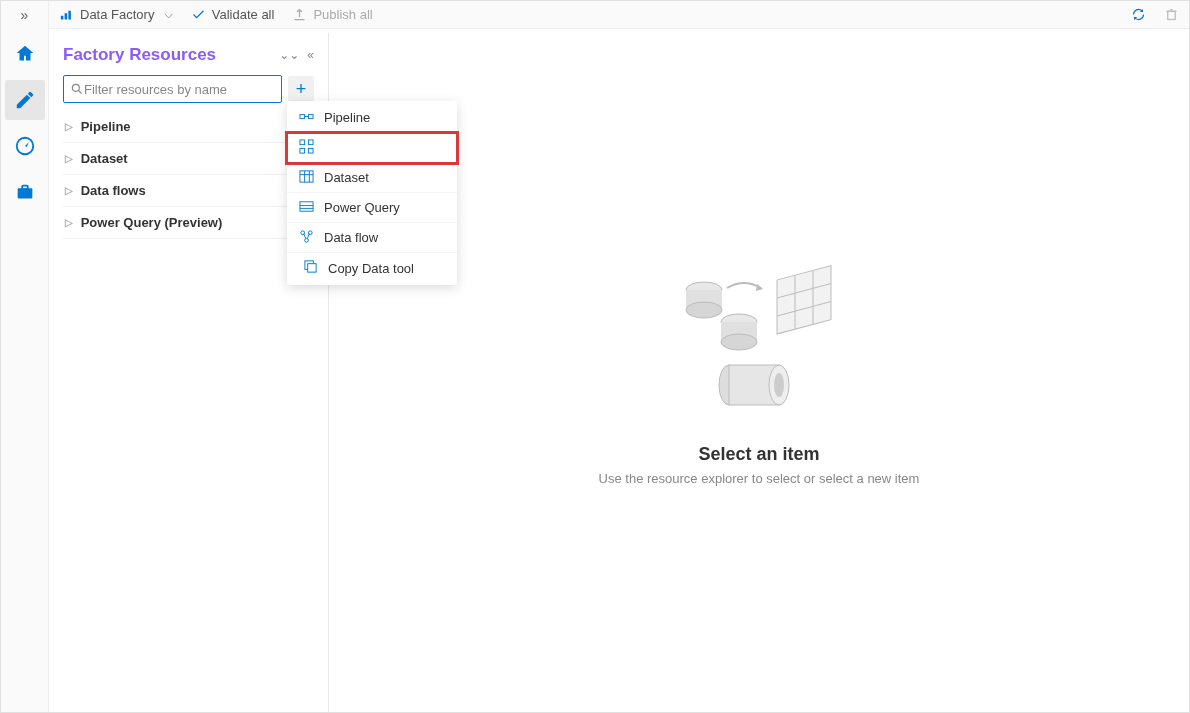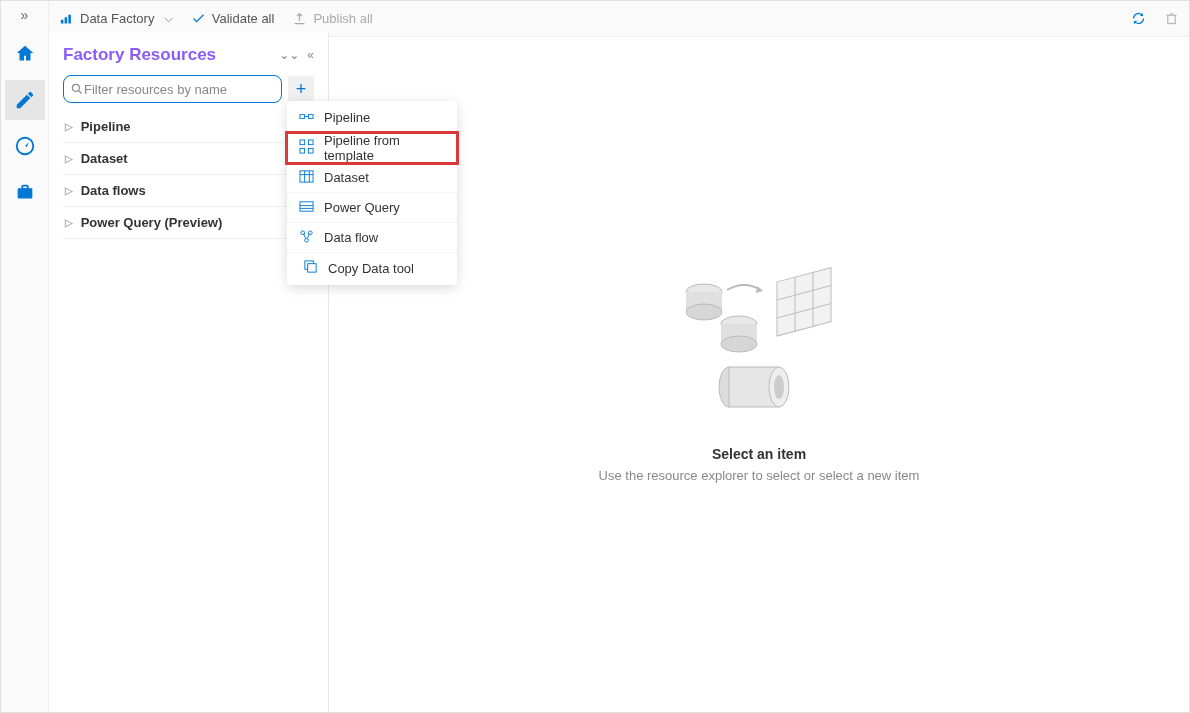--- a/index.html
+++ b/index.html
@@ -49,21 +49,21 @@
     .rail .rail-item.active {
       background: #e6e6e6;
     }
     .rail svg { width: 22px; height: 22px; }
     
     .topbar {
       position: absolute;
       left: 48px;
       top: 0;
       right: 0;
-      height: 36px;
+      height: 28px;
       background: #fafafa;
       border-bottom: 1px solid #eee;
       display: flex;
       align-items: center;
       padding: 0 10px;
       font-size: 13px;
       color: #555;
     }
     .topbar .tb-item {
       display: flex;
@@ -111,21 +111,21 @@
       gap: 6px;
       margin-bottom: 8px;
     }
     .search-box {
       flex: 1;
       display: flex;
       align-items: center;
       border: 1px solid #0078d4;
       height: 28px;
       padding: 0 6px;
-      border-radius: 8px;
+      border-radius: 2px;
     }
     .search-box input {
       border: none;
       outline: none;
       flex: 1;
       font-size: 13px;
       color: #444;
     }
     .search-box input::placeholder { color: #888; }
     .add-btn {
@@ -200,21 +200,21 @@
       align-items: center;
       justify-content: center;
     }
     .empty-illustration {
       width: 180px;
       height: 160px;
       margin-bottom: 24px;
       position: relative;
     }
     .empty-title {
-      font-size: 14px;
+      font-size: 18px;
       font-weight: 600;
       color: #333;
       margin-bottom: 6px;
     }
     .empty-desc {
       font-size: 13px;
       color: #888;
     }
   </style>
 </head>
@@ -332,21 +332,20 @@
         </svg></span>
       <span>Pipeline</span>
     </div>
     <div class="dd-item highlighted">
       <span><svg viewBox="0 0 16 16">
           <rect x="1" y="1" width="5" height="5" fill="none" stroke="#0078d4"></rect>
           <rect x="10" y="1" width="5" height="5" fill="none" stroke="#0078d4"></rect>
           <rect x="1" y="10" width="5" height="5" fill="none" stroke="#0078d4"></rect>
           <rect x="10" y="10" width="5" height="5" fill="none" stroke="#0078d4"></rect>
         </svg></span>
-      <span>Pipeline from template</span>
     </div>
     <div class="dd-item">
       <span><svg viewBox="0 0 16 16">
           <rect x="1" y="2" width="14" height="12" fill="none" stroke="#0078d4"></rect>
           <line x1="1" y1="6" x2="15" y2="6" stroke="#0078d4"></line>
           <line x1="6" y1="2" x2="6" y2="14" stroke="#0078d4"></line>
           <line x1="11" y1="2" x2="11" y2="14" stroke="#0078d4"></line>
         </svg></span>
       <span>Dataset</span>
     </div>

